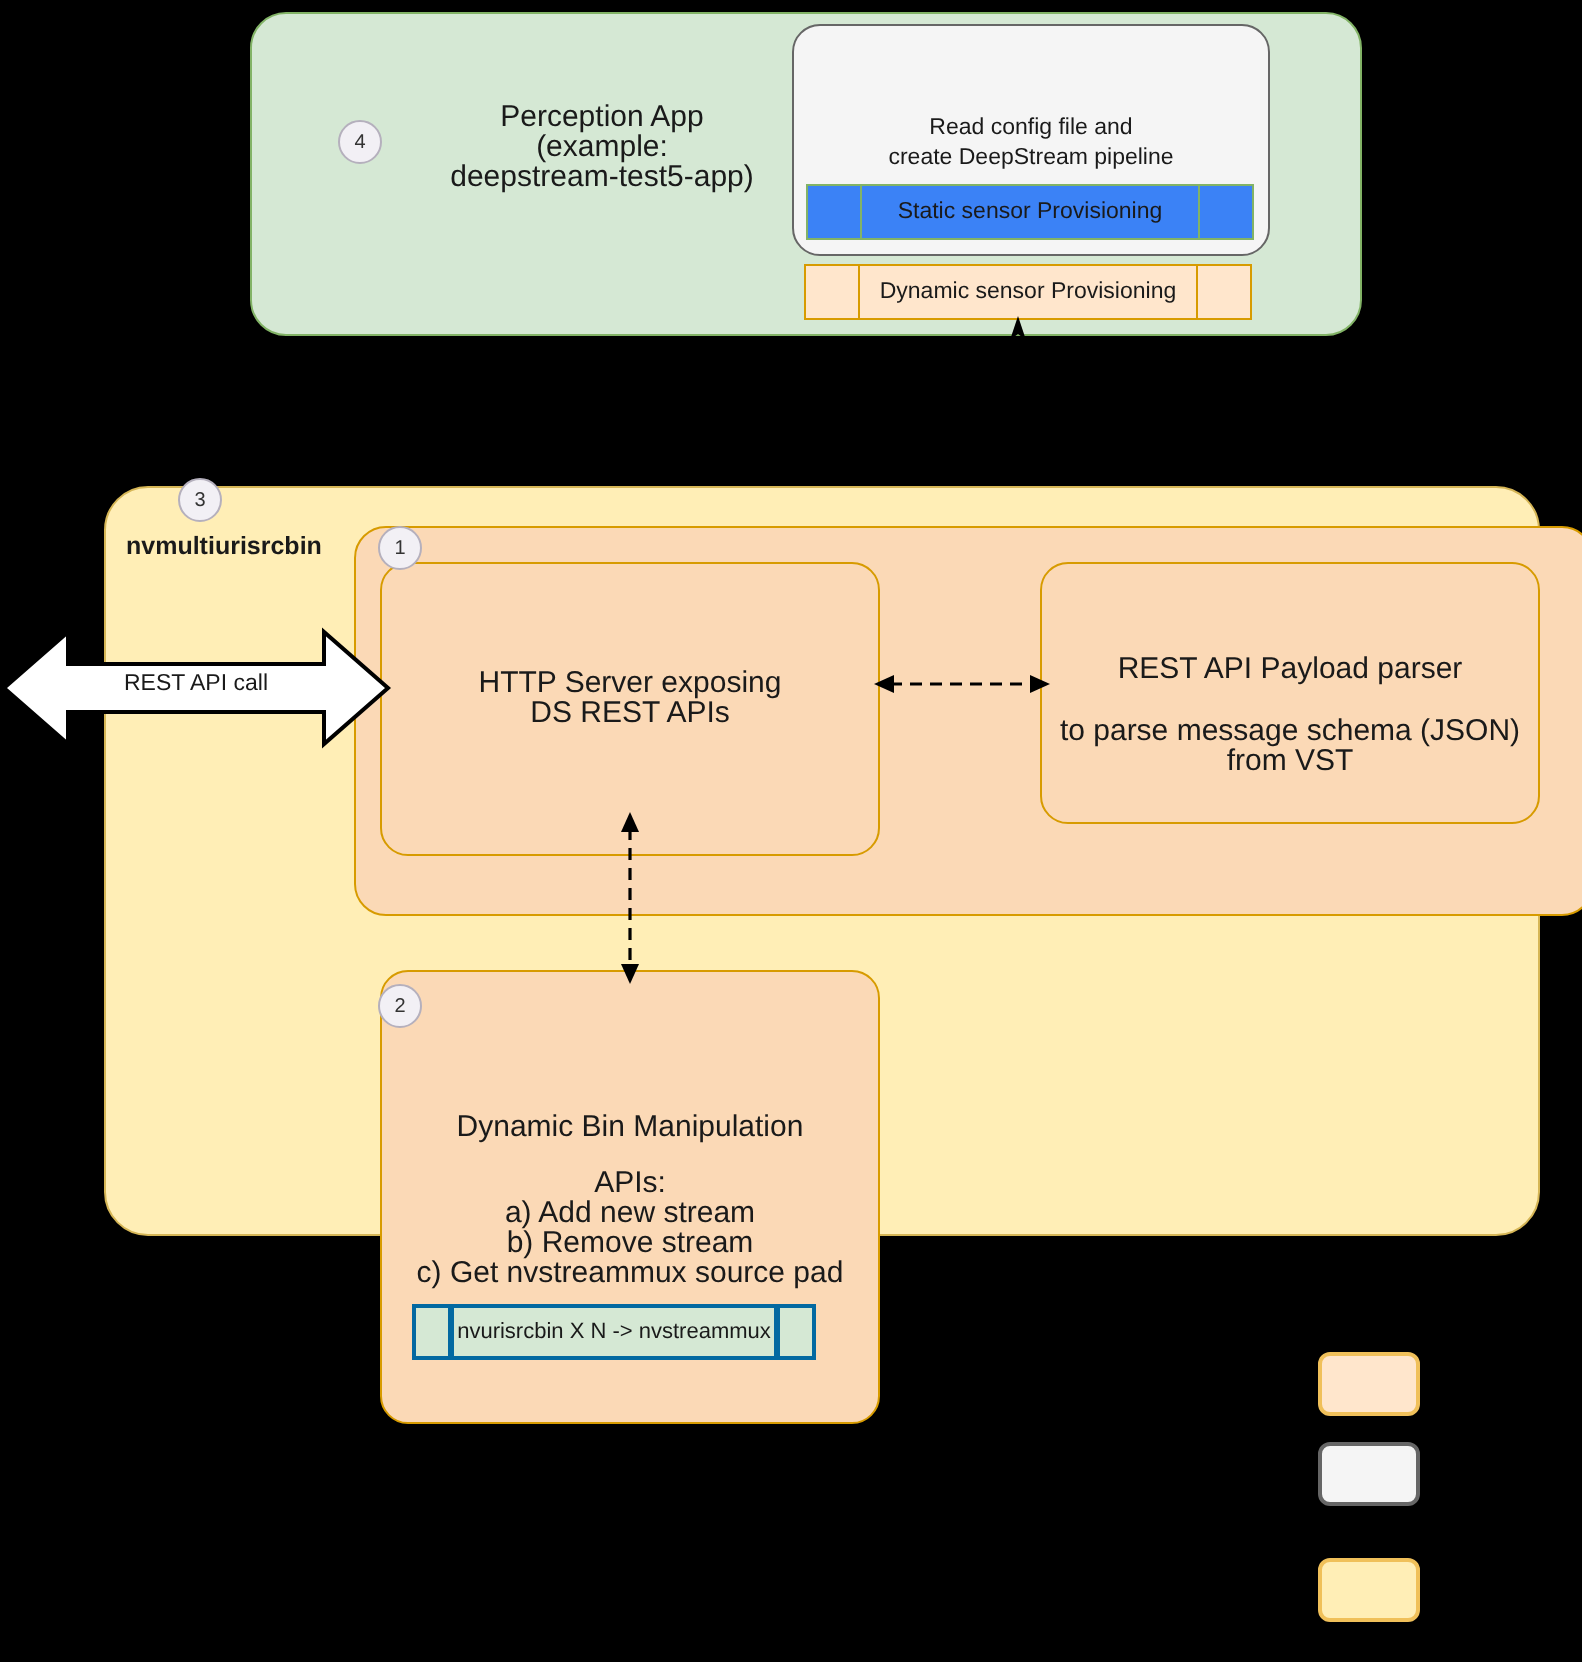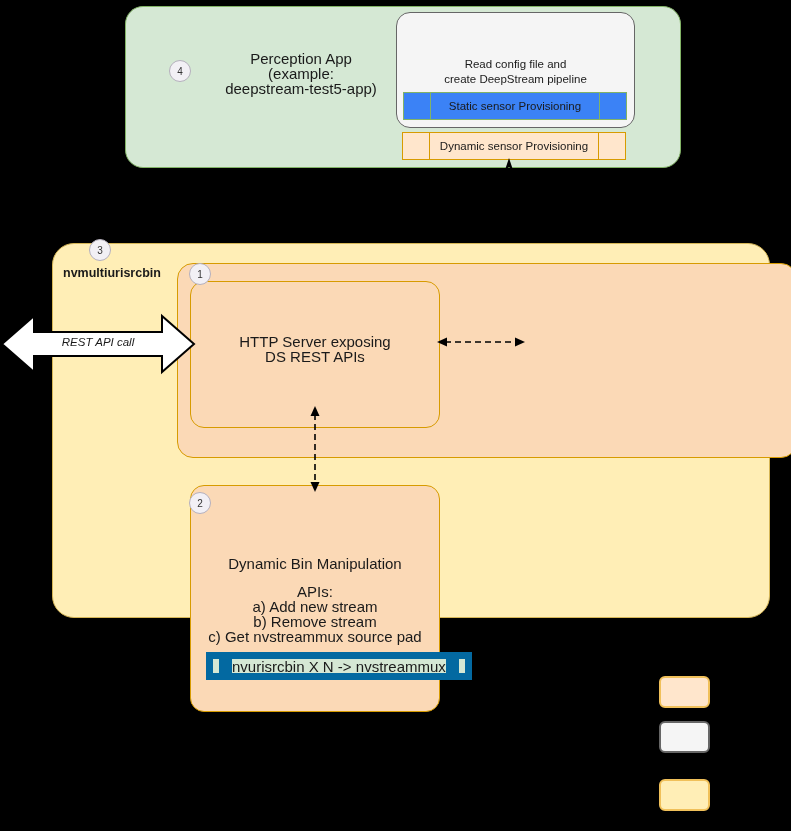--- a/index.html
+++ b/index.html
@@ -120,26 +120,26 @@
   .dynbin-apis { top: 98px; }
 
   .dynbin-cellrow {
     position: absolute;
     left: 15px; top: 166px; width: 202px; height: 28px;
     display: flex;
   }
   .dynbin-cellrow .cell {
     box-sizing: border-box;
     background: #d5e8d4;
-    border: 7px solid #0369a1;
+    border: 2px solid #0369a1;
     margin-left: -1px;
     display: flex;
     align-items: center;
     justify-content: center;
-    font-size: 15px;
+    font-size: 11px;
     color: #1a1a1a;
     white-space: nowrap;
   }
   .dynbin-cellrow .cell:first-child { margin-left: 0; }
   .dynbin-cellrow .cell.side { width: 20px; flex: 0 0 20px; }
   .dynbin-cellrow .cell.main { flex: 1 1 auto; }
 
   
   .badge {
     position: absolute;
@@ -166,21 +166,20 @@
     z-index: 30;
   }
   .block-arrow-label {
     position: absolute;
     left: 0px; top: 336px; width: 196px;
     text-align: center;
     font-size: 11.5px;
     color: #1a1a1a;
     z-index: 31;
     pointer-events: none;
-    font-style: italic;
   }
 
   
   .conn { position: absolute; z-index: 25; }
   .conn-horiz { left: 436px; top: 330px; width: 90px; height: 24px; }
   .conn-vert { left: 300px; top: 405px; width: 30px; height: 88px; }
   .conn-up { left: 495px; top: 156px; width: 28px; height: 22px; }
 
   
   .legend-swatch {
@@ -224,20 +223,24 @@
   <div class="box yellow-outer"></div>
   <div class="yellow-label">nvmultiurisrcbin</div>
 
   <div class="box orange-group"></div>
 
   <div class="box orange-box http-box">
     <div class="centered-text http-text">HTTP Server exposing
 DS REST APIs</div>
   </div>
 
+  <div class="box orange-box parser-box">
+    <div class="centered-text parser-title">REST API Payload parser</div>
+    <div class="centered-text parser-sub">to parse message schema (JSON) from VST</div>
+  </div>
 
   <div class="box orange-box dynbin-box">
     <div class="centered-text dynbin-title">Dynamic Bin Manipulation</div>
     <div class="centered-text dynbin-apis">APIs:
 a) Add new stream
 b) Remove stream
 c) Get nvstreammux source pad</div>
     <div class="dynbin-cellrow">
       <div class="cell side"></div>
       <div class="cell main">nvurisrcbin X N -&gt; nvstreammux</div>

